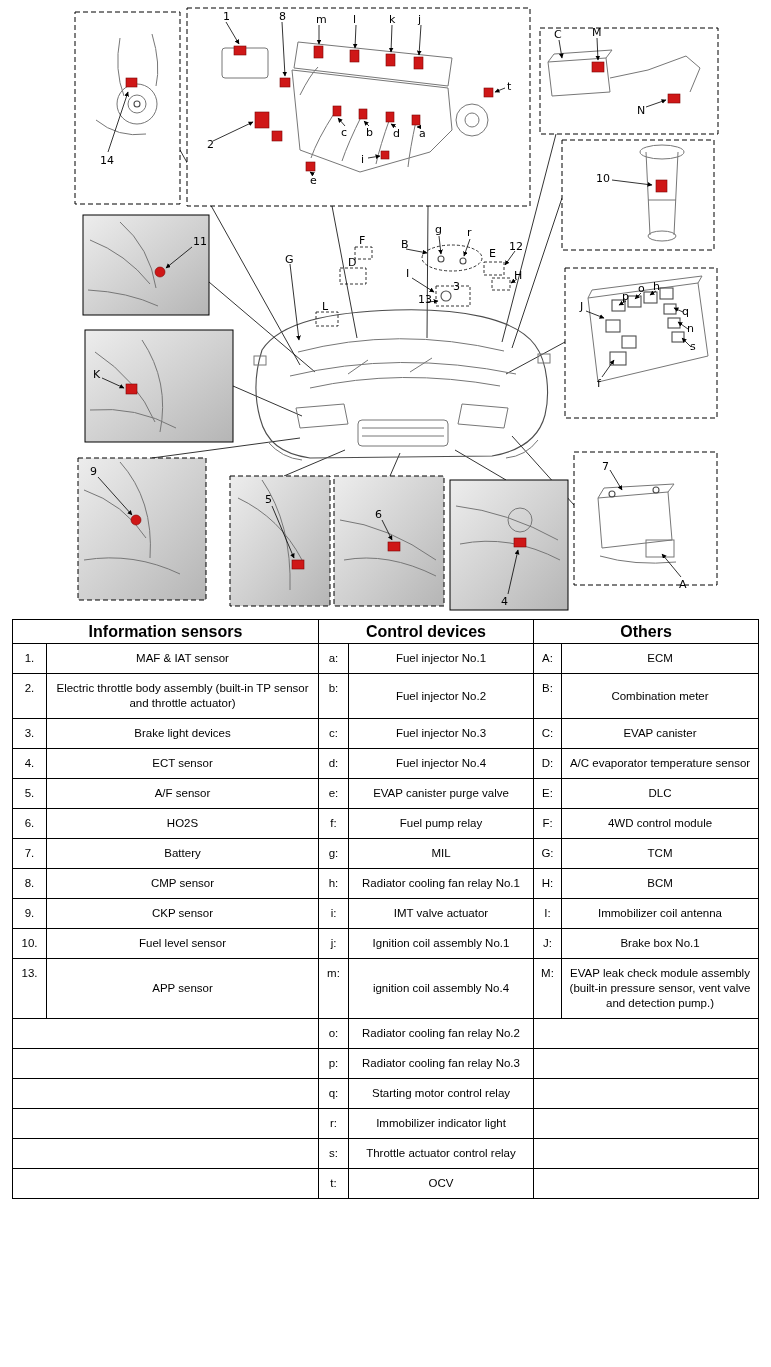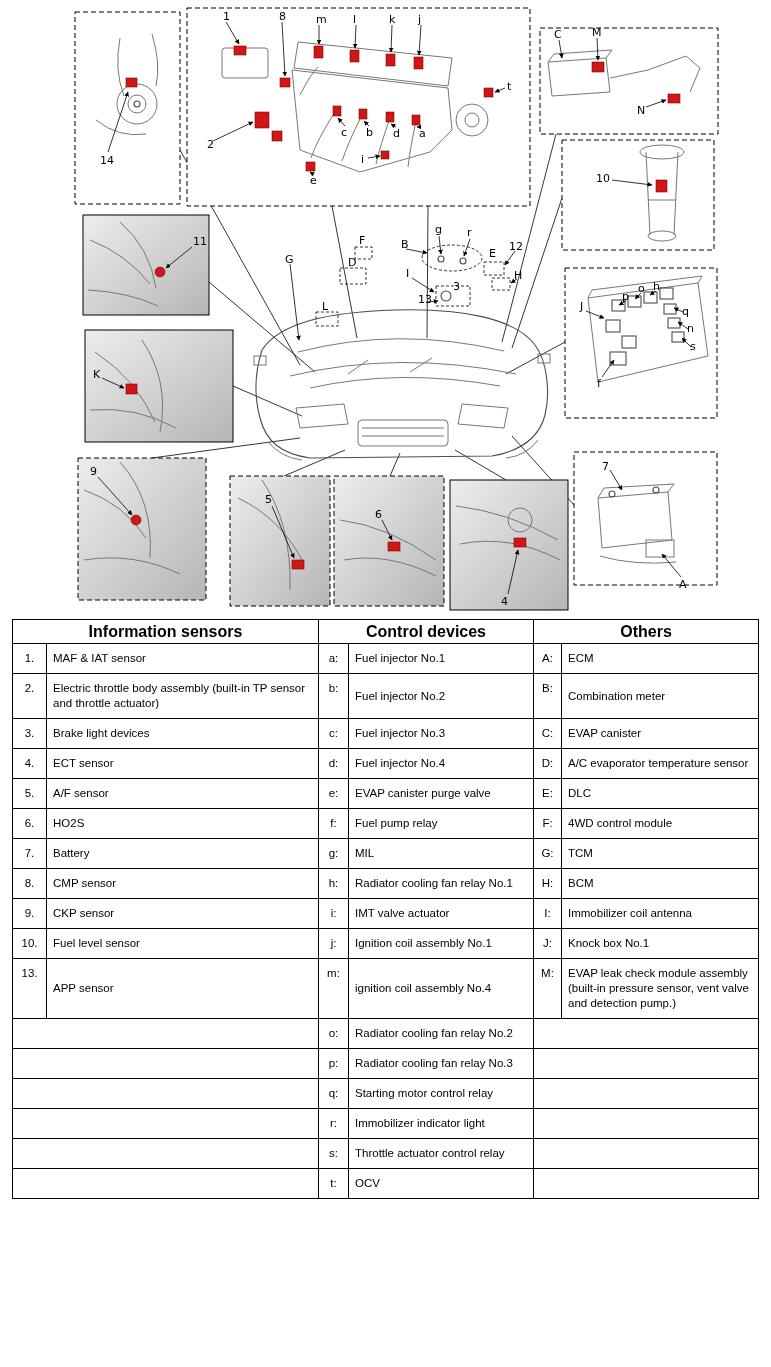--- a/index.html
+++ b/index.html
@@ -14,21 +14,21 @@
   .leader{stroke:#000;stroke-width:0.8;fill:none;}
   .ptr{stroke:#000;stroke-width:0.8;fill:none;}
   .dash2{fill:none;stroke:#000;stroke-width:0.8;stroke-dasharray:3 2;}
   .mark{fill:#cf1717;stroke:#7c0505;stroke-width:0.6;}
   .lbl{font:11px "DejaVu Sans",sans-serif;fill:#000;}
   .table-wrap{padding:2px 12px 0 12px;}
   table.ctable{border-collapse:collapse;table-layout:fixed;width:746px;font-family:"Liberation Sans",sans-serif;font-size:11.5px;line-height:15px;color:#000;}
   table.ctable th, table.ctable td{border:1px solid #000;overflow:hidden;}
   table.ctable th{font-size:16px;font-weight:bold;text-align:center;padding:4px 2px;}
   td.key{text-align:center;vertical-align:top;padding:7px 2px;}
-  td.txt{vertical-align:middle;padding:7px 6px;}
+  td.txt{vertical-align:middle;padding:7px 6px;text-align:center;}
   td.blank{padding:7px 2px;}
 </style>
 </head>
 <body>
 
 <div class="page">
 
   <div class="diagram-wrap">
   <svg width="771" height="617" viewBox="0 0 771 617">
     <defs>
@@ -402,21 +402,21 @@
             <td class="txt">IMT valve actuator</td>
           <td class="key">I:</td>
             <td class="txt">Immobilizer coil antenna</td>
         </tr>
         <tr>
           <td class="key">10.</td>
             <td class="txt">Fuel level sensor</td>
           <td class="key">j:</td>
             <td class="txt">Ignition coil assembly No.1</td>
           <td class="key">J:</td>
-            <td class="txt">Knock box No.1</td>
+            <td class="txt">Brake box No.1</td>
         </tr>
         <tr>
           <td class="key">13.</td>
             <td class="txt">APP sensor</td>
           <td class="key">m:</td>
             <td class="txt">ignition coil assembly No.4</td>
           <td class="key">M:</td>
             <td class="txt">EVAP leak check module assembly (built-in pressure sensor, vent valve and detection pump.)</td>
         </tr>
         <tr>

